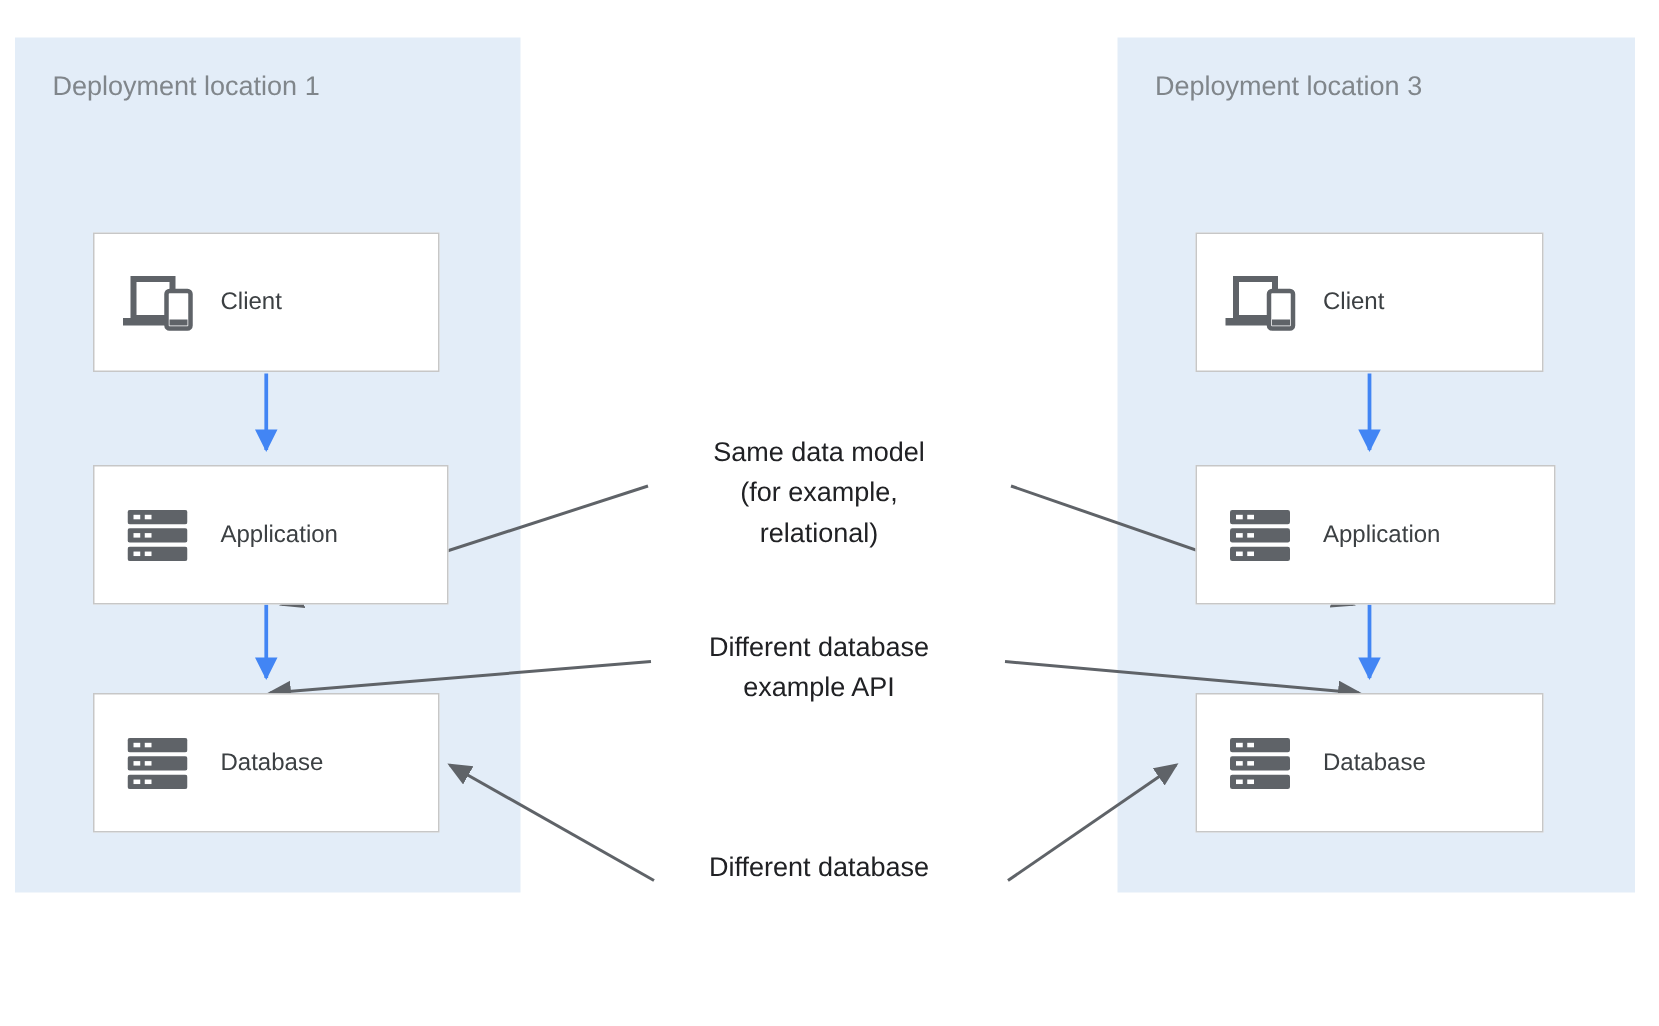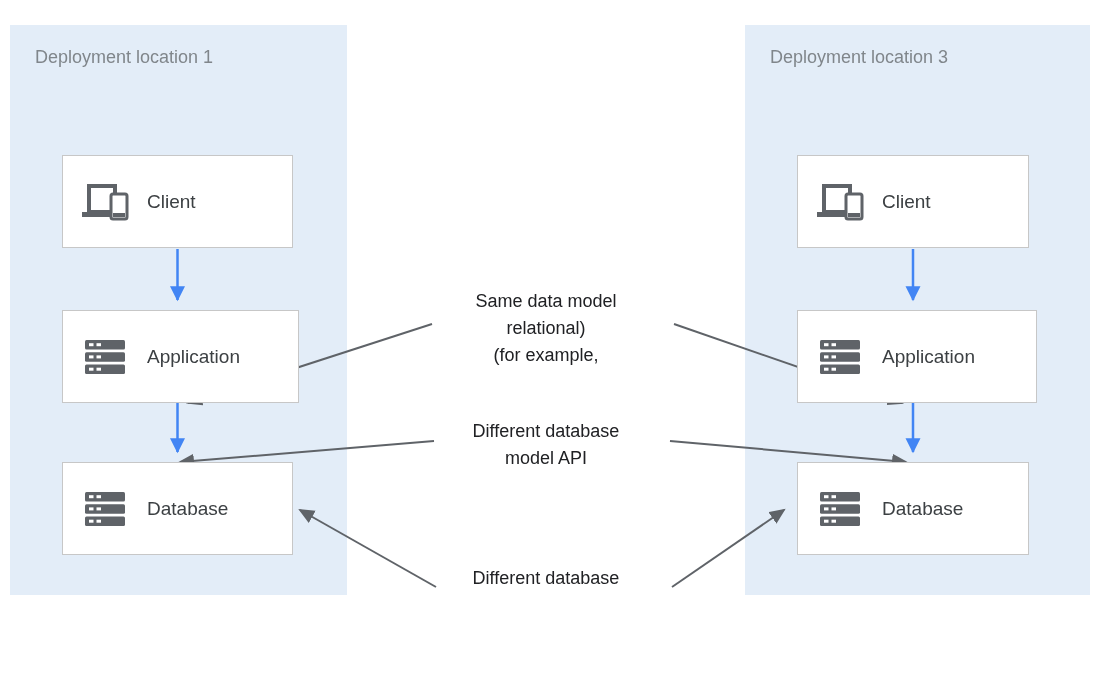--- a/index.html
+++ b/index.html
@@ -44,21 +44,21 @@
     position:absolute;
     height:93px;
     background:var(--box-bg);
     border:1px solid var(--box-border);
     display:flex;
     align-items:center;
     gap:17px;
     padding-left:17px;
   }
   .node-label{
-    font-size:19px;
+    font-size:16px;
     color:var(--label-text);
   }
   .icon{
     display:inline-flex;
     align-items:center;
     justify-content:center;
     width:50px;
   }
   .annotation{
     position:absolute;
@@ -214,26 +214,26 @@
           <rect x="4" y="27.7" width="4.5" height="3"></rect>
             <rect x="11.5" y="27.7" width="4.5" height="3"></rect>
         </g>
       </svg>
     </span>
     <span class="node-label">Database</span>
   </div>
 
   <div class="annotation" style="left:434px;top:288px;text-align:center;">
     <div>Same data model</div>
+    <div>(for example,</div>
     <div>relational)</div>
-    <div>(for example,</div>
   </div>
 
   <div class="annotation" style="left:434px;top:418px;">
     <div>Different database</div>
-    <div>model API</div>
+    <div>example API</div>
   </div>
 
   <div class="annotation" style="left:434px;top:565px;">
     <div>Different database</div>
   </div>
 
 </div>
 
 </body></html>

